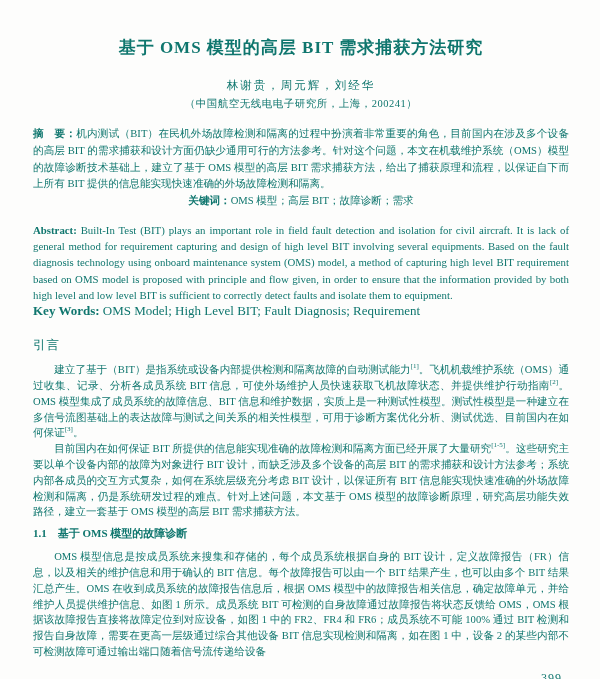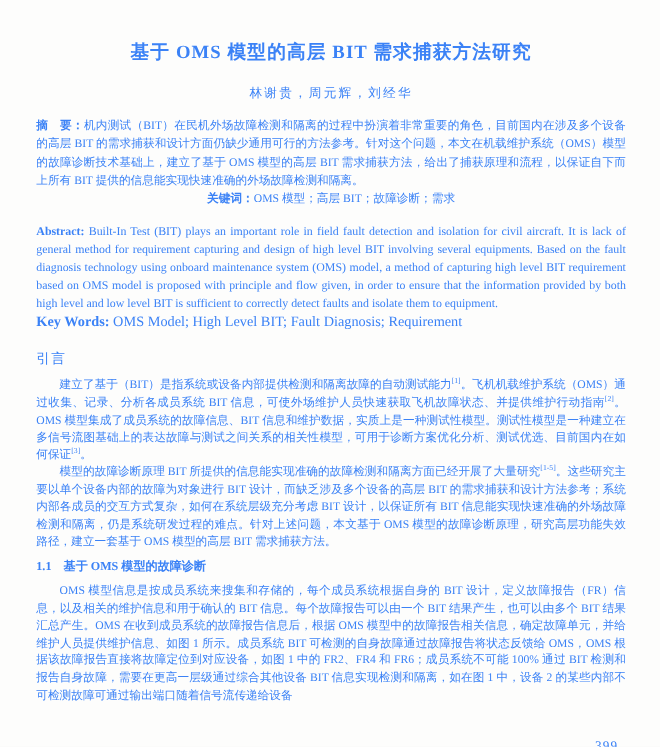--- a/index.html
+++ b/index.html
@@ -2,21 +2,21 @@
 <html><head>
 <meta charset="utf-8">
 <style>
   html, body { margin: 0; padding: 0; background: #e8e8e8; }
   .page {
     position: relative;
     width: 600px;
     height: 679px;
     margin: 0 auto;
     background: #fdfdfc;
-    color: #3b82f6;
+    color: #0f766e;
     overflow: hidden;
     font-family: "Liberation Serif", "DejaVu Serif", serif;
     box-sizing: border-box;
     padding: 0 31px 0 33px;
   }
   .title {
     margin: 36px 0 0 0;
     text-align: center;
     font-size: 17px;
     font-weight: bold;
@@ -100,34 +100,35 @@
 </style>
 </head>
 <body>
 
 <div class="page">
 
   <h1 class="title">基于 OMS 模型的高层 BIT 需求捕获方法研究</h1>
 
   <div class="authors">林谢贵，周元辉，刘经华</div>
 
+  <div class="affiliation">（中国航空无线电电子研究所，上海，200241）</div>
 
   <p class="abs-cn"><b>摘　要：</b><span>机内测试（BIT）在民机外场故障检测和隔离的过程中扮演着非常重要的角色，目前国内在涉及多个设备的高层 BIT 的需求捕获和设计方面仍缺少通用可行的方法参考。针对这个问题，本文在机载维护系统（OMS）模型的故障诊断技术基础上，建立了基于 OMS 模型的高层 BIT 需求捕获方法，给出了捕获原理和流程，以保证自下而上所有 BIT 提供的信息能实现快速准确的外场故障检测和隔离。</span></p>
 
   <p class="kw-cn"><b>关键词：</b><span>OMS 模型；高层 BIT；故障诊断；需求</span></p>
 
   <p class="abs-en"><b>Abstract:</b>&nbsp;<span>Built-In Test (BIT) plays an important role in field fault detection and isolation for civil aircraft. It is lack of general method for requirement capturing and design of high level BIT involving several equipments. Based on the fault diagnosis technology using onboard maintenance system (OMS) model, a method of capturing high level BIT requirement based on OMS model is proposed with principle and flow given, in order to ensure that the information provided by both high level and low level BIT is sufficient to correctly detect faults and isolate them to equipment.</span></p>
 
   <p class="kw-en"><b>Key Words:</b>&nbsp;<span>OMS Model; High Level BIT; Fault Diagnosis; Requirement</span></p>
 
   <h2 class="intro-heading">引言</h2>
 
   <p class="body-p"><span>建立了基于（BIT）是指系统或设备内部提供检测和隔离故障的自动测试能力</span><sup>[1]</sup><span>。飞机机载维护系统（OMS）通过收集、记录、分析各成员系统 BIT 信息，可使外场维护人员快速获取飞机故障状态、并提供维护行动指南</span><sup>[2]</sup><span>。OMS 模型集成了成员系统的故障信息、BIT 信息和维护数据，实质上是一种测试性模型。测试性模型是一种建立在多信号流图基础上的表达故障与测试之间关系的相关性模型，可用于诊断方案优化分析、测试优选、目前国内在如何保证</span><sup>[3]</sup><span>。</span></p>
 
-  <p class="body-p"><span>模型的故障诊断原理 BIT 所提供的信息能实现准确的故障检测和隔离方面已经开展了大量研究</span><sup>[1-5]</sup><span>。这些研究主要以单个设备内部的故障为对象进行 BIT 设计，而缺乏涉及多个设备的高层 BIT 的需求捕获和设计方法参考；系统内部各成员的交互方式复杂，如何在系统层级充分考虑 BIT 设计，以保证所有 BIT 信息能实现快速准确的外场故障检测和隔离，仍是系统研发过程的难点。针对上述问题，本文基于 OMS 模型的故障诊断原理，研究高层功能失效路径，建立一套基于 OMS 模型的高层 BIT 需求捕获方法。</span></p>
+  <p class="body-p"><span>目前国内在如何保证 BIT 所提供的信息能实现准确的故障检测和隔离方面已经开展了大量研究</span><sup>[1-5]</sup><span>。这些研究主要以单个设备内部的故障为对象进行 BIT 设计，而缺乏涉及多个设备的高层 BIT 的需求捕获和设计方法参考；系统内部各成员的交互方式复杂，如何在系统层级充分考虑 BIT 设计，以保证所有 BIT 信息能实现快速准确的外场故障检测和隔离，仍是系统研发过程的难点。针对上述问题，本文基于 OMS 模型的故障诊断原理，研究高层功能失效路径，建立一套基于 OMS 模型的高层 BIT 需求捕获方法。</span></p>
 
 
   <h3 class="sec11-heading">1.1　基于 OMS 模型的故障诊断</h3>
 
   <p class="body-p">OMS 模型信息是按成员系统来搜集和存储的，每个成员系统根据自身的 BIT 设计，定义故障报告（FR）信息，以及相关的维护信息和用于确认的 BIT 信息。每个故障报告可以由一个 BIT 结果产生，也可以由多个 BIT 结果汇总产生。OMS 在收到成员系统的故障报告信息后，根据 OMS 模型中的故障报告相关信息，确定故障单元，并给维护人员提供维护信息、如图 1 所示。成员系统 BIT 可检测的自身故障通过故障报告将状态反馈给 OMS，OMS 根据该故障报告直接将故障定位到对应设备，如图 1 中的 FR2、FR4 和 FR6；成员系统不可能 100% 通过 BIT 检测和报告自身故障，需要在更高一层级通过综合其他设备 BIT 信息实现检测和隔离，如在图 1 中，设备 2 的某些内部不可检测故障可通过输出端口随着信号流传递给设备</p>
 
   <div class="page-num">399</div>
 
 </div>
 

